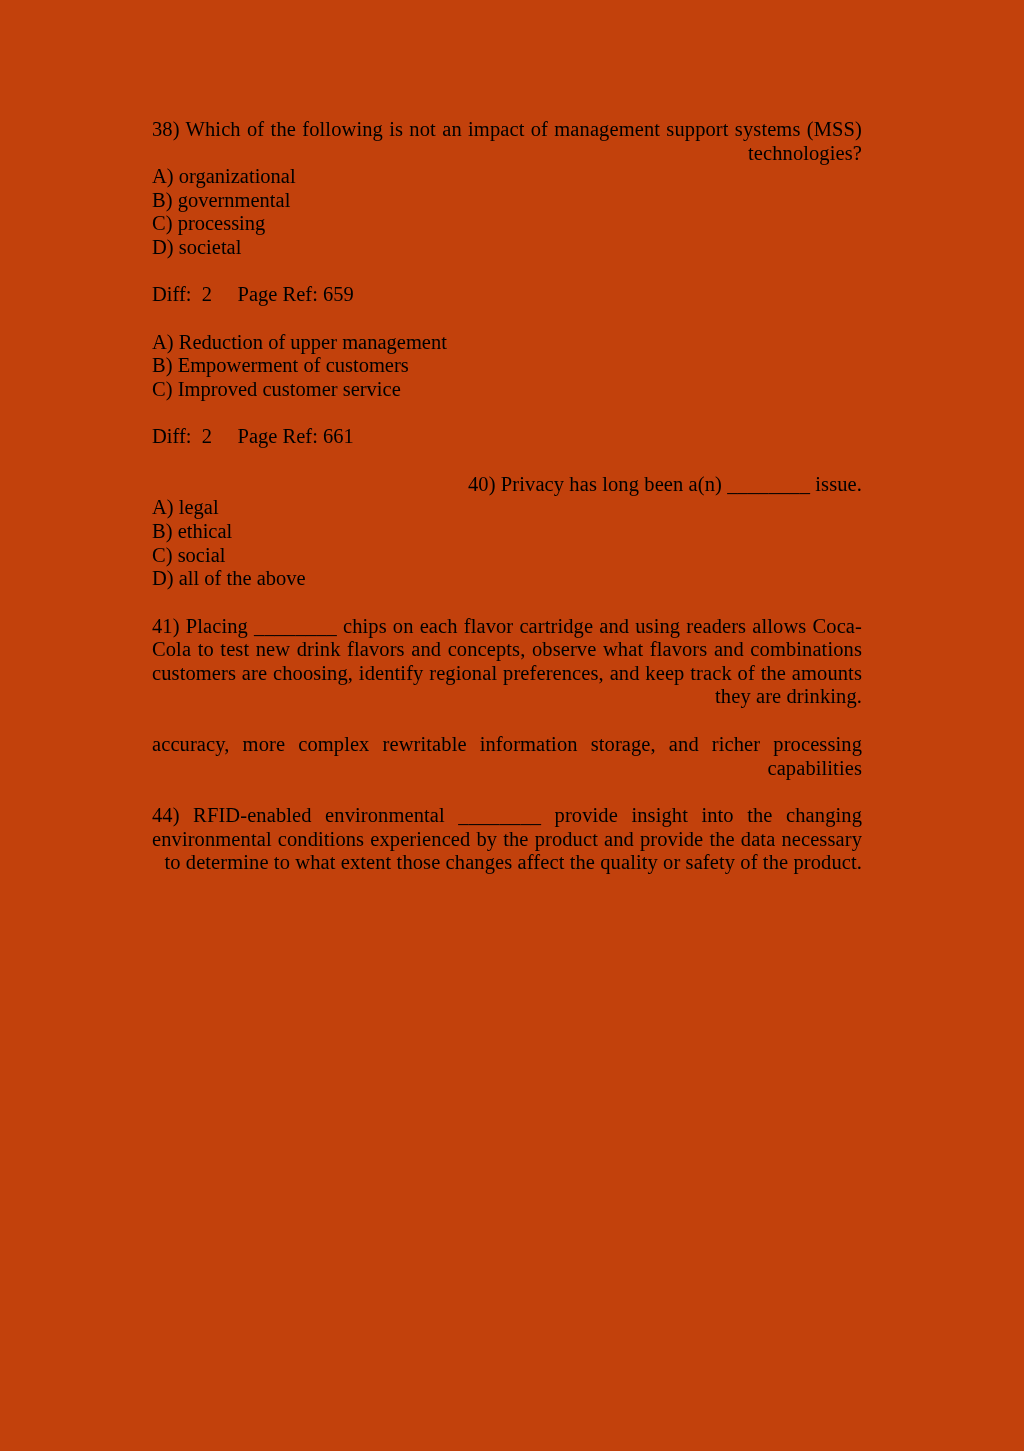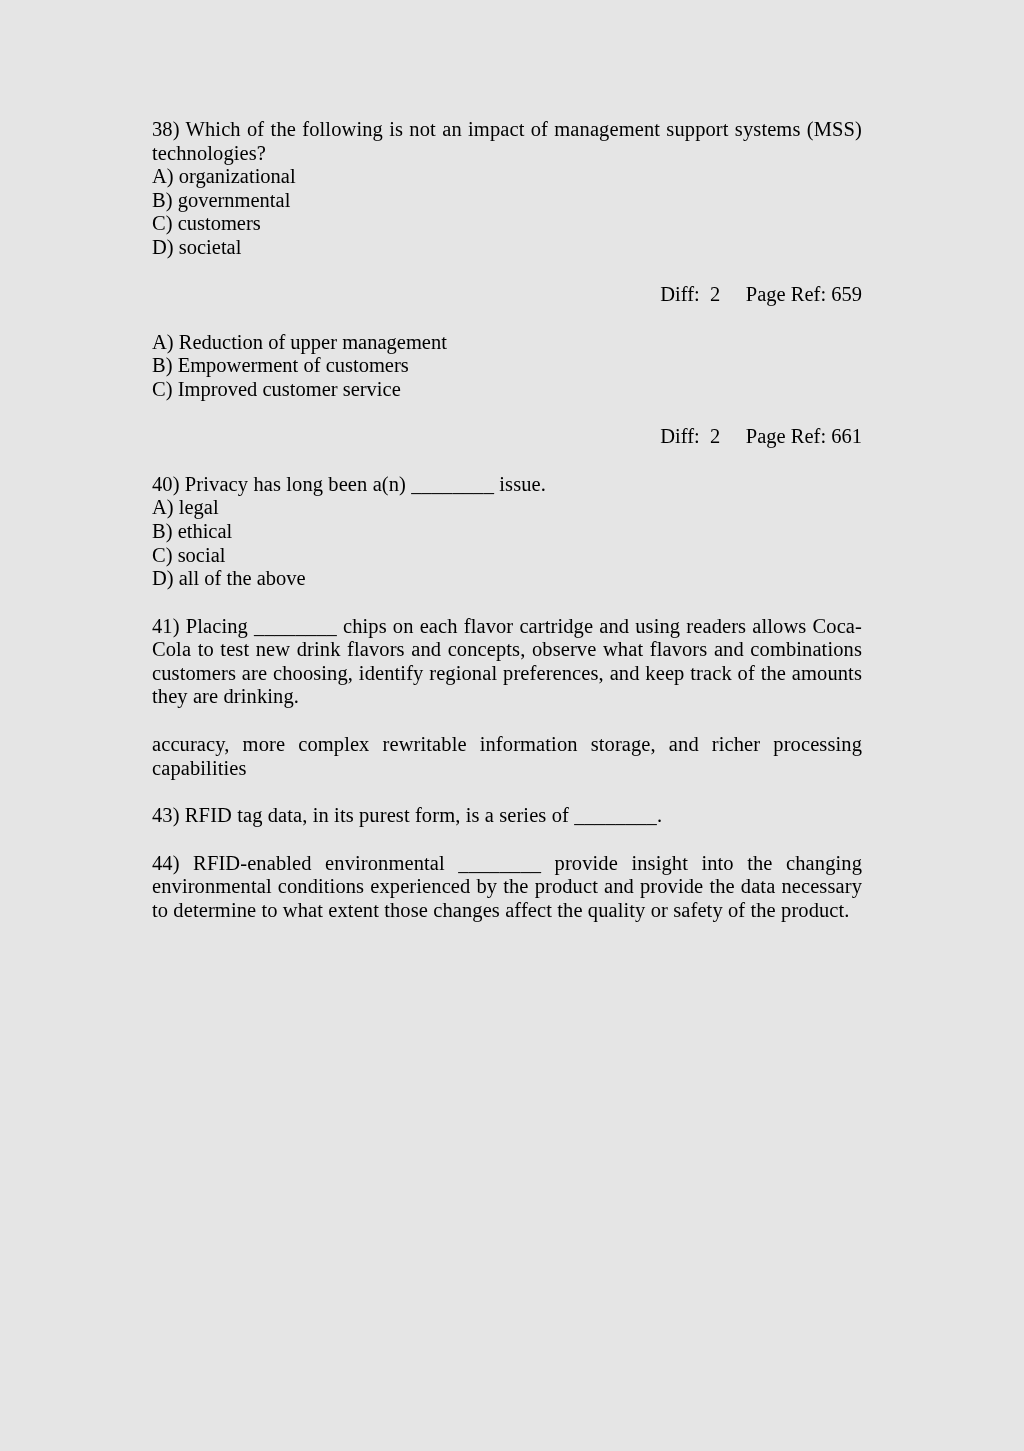--- a/index.html
+++ b/index.html
@@ -9,21 +9,21 @@
     background: #ffffff;
   }
   body {
     font-family: "Liberation Serif", "DejaVu Serif", serif;
     color: #000000;
   }
   .page {
     position: relative;
     width: 1024px;
     height: 1451px;
-    background: #e5e5e5;
+    background: #c2410c;
     margin: 0 auto;
     overflow: hidden;
   }
   .content {
     position: absolute;
     left: 152px;
     top: 118px;
     width: 710px;
   }
   .qblock {
@@ -34,49 +34,49 @@
     line-height: 23.6px;
     white-space: pre-wrap;
     letter-spacing: 0.1px;
   }
   
   .line.stretch {
     text-align: justify;
     text-align-last: justify;
   }
   .line.plain {
-    text-align: left;
+    text-align: right;
   }
   .option {
     font-size: 20.5px;
     line-height: 23.6px;
     text-align: left;
     white-space: pre-wrap;
   }
   .meta {
     font-size: 20.5px;
     line-height: 23.6px;
-    text-align: right;
+    text-align: left;
     white-space: pre;
   }
   .spacer {
     height: 23.6px;
   }
 </style>
 </head>
 <body>
 
 <div class="page">
   <div class="content">
       <div class="qblock">
         <div class="line stretch">38) Which of the following is not an impact of management support systems (MSS)</div>
         <div class="line plain">technologies?</div>
         <div class="option">A) organizational</div>
         <div class="option">B) governmental</div>
-        <div class="option">C) customers</div>
+        <div class="option">C) processing</div>
         <div class="option">D) societal</div>
         <div class="spacer"></div>
         <div class="meta">Diff:  2     Page Ref: 659</div>
       </div>
       <div class="qblock">
         <div class="option">A) Reduction of upper management</div>
         <div class="option">B) Empowerment of customers</div>
         <div class="option">C) Improved customer service</div>
         <div class="spacer"></div>
         <div class="meta">Diff:  2     Page Ref: 661</div>
@@ -92,21 +92,18 @@
         <div class="line stretch">41) Placing ________ chips on each flavor cartridge and using readers allows Coca-</div>
         <div class="line stretch">Cola to test new drink flavors and concepts, observe what flavors and combinations</div>
         <div class="line stretch">customers are choosing, identify regional preferences, and keep track of the amounts</div>
         <div class="line plain">they are drinking.</div>
       </div>
       <div class="qblock">
         <div class="line stretch">accuracy, more complex rewritable information storage, and richer processing</div>
         <div class="line plain">capabilities</div>
       </div>
       <div class="qblock">
-        <div class="line plain">43) RFID tag data, in its purest form, is a series of ________.</div>
-      </div>
-      <div class="qblock">
         <div class="line stretch">44) RFID-enabled environmental ________ provide insight into the changing</div>
         <div class="line stretch">environmental conditions experienced by the product and provide the data necessary</div>
         <div class="line plain">to determine to what extent those changes affect the quality or safety of the product.</div>
       </div>
     </div>
 </div>
 
 </body></html>

